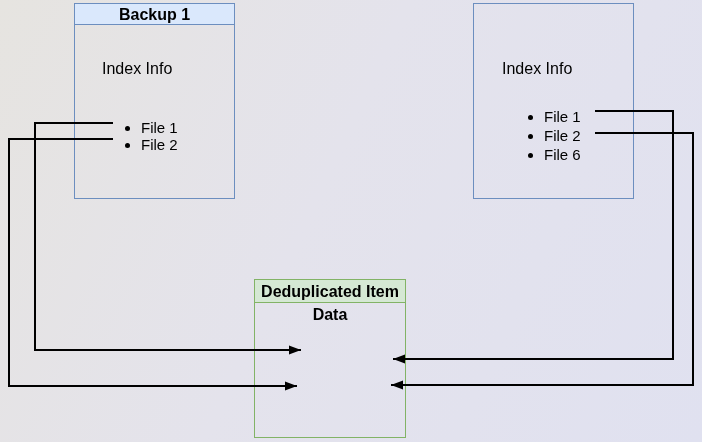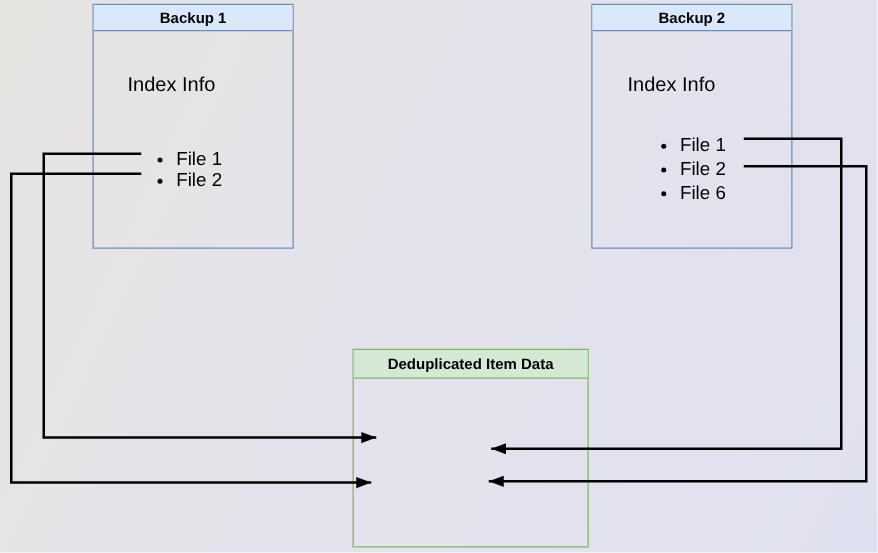--- a/index.html
+++ b/index.html
@@ -16,41 +16,40 @@
   .box {
     position: absolute;
     box-sizing: border-box;
     background: transparent;
   }
   .box .hdr {
     box-sizing: border-box;
     width: 100%;
     text-align: center;
     font-weight: bold;
-    font-size: 12px;
+    font-size: 16px;
     color: #000;
   }
 
   .backup-box {
     border: 1.5px solid var(--backup-border, #6c8ebf);
     width: 161px;
     height: 196px;
   }
   .backup-box .hdr {
     height: 21px;
     line-height: 21px;
     background: var(--backup-header-fill, #dae8fc);
     border-bottom: 1.5px solid var(--backup-border, #6c8ebf);
   }
 
   .dedup-box {
     border: 1.5px solid var(--dedup-border, #82b366);
-    width: 189px;
+    width: 152px;
     height: 159px;
-    margin-left: 28px;
   }
   .dedup-box .hdr {
     height: 23px;
     line-height: 23px;
     background: var(--dedup-header-fill, #d5e8d4);
     border-bottom: 1.5px solid var(--dedup-border, #82b366);
   }
 
   .subtitle {
     position: absolute;
@@ -105,21 +104,20 @@
   <div class="box backup-box" id="backup1-box">
     <div class="hdr">Backup 1</div>
     <div class="subtitle">Index Info</div>
     <ul class="filelist">
       <li>File 1</li>
       <li>File 2</li>
     </ul>
   </div>
 
   <div class="box backup-box" id="backup2-box">
-    <div class="hdr">Backup 2</div>
     <div class="subtitle">Index Info</div>
     <ul class="filelist">
       <li>File 1</li>
       <li>File 2</li>
       <li>File 6</li>
     </ul>
   </div>
 
   <div class="box dedup-box" id="dedup-box">
     <div class="hdr">Deduplicated Item Data</div>

